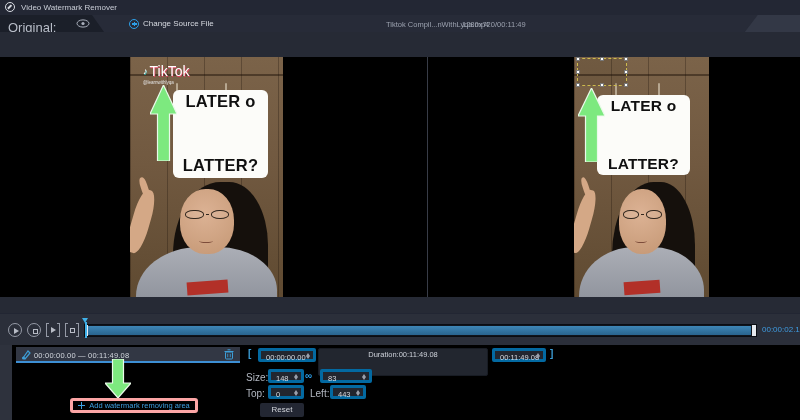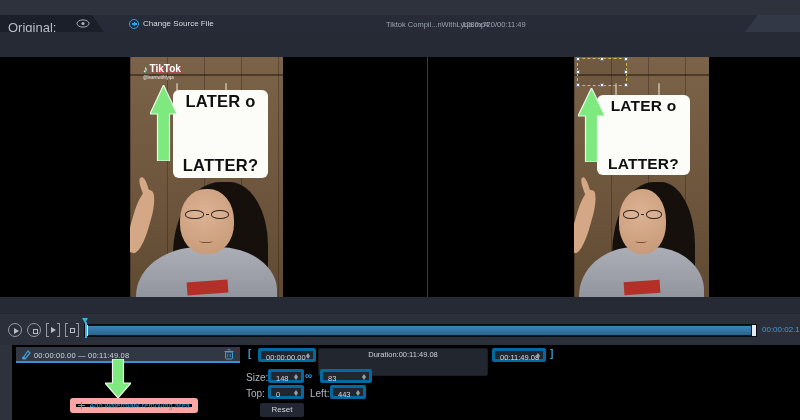--- a/index.html
+++ b/index.html
@@ -61,21 +61,21 @@
   
   .bubble { background:#fcfcf9; border-radius:6px; color:#101010; font-weight:700; text-align:center;
             display:flex; flex-direction:column; justify-content:space-between; line-height:1.45; letter-spacing:0.2px; }
   .bubble-left  { left:43px; top:33px; width:95px; height:88px; font-size:16.5px; }
   .bubble-right { left:23px; top:38px; width:93px; height:80px; font-size:15.5px; }
 
   
   .tiktok-mark { left:13px; top:6px; }
   .tiktok-row { display:flex; align-items:center; gap:2px; }
   .tiktok-note { color:#fff; font-size:9px; font-weight:700; text-shadow:0.5px 0.5px 0 #1ec8c8; }
-  .tiktok-brand { color:#fff; font-size:10px; font-weight:700; text-shadow:0.7px 0.7px 0 #e23d5e; }
+  .tiktok-brand { color:#fff; font-size:14px; font-weight:400; text-shadow:0.7px 0.7px 0 #e23d5e; }
   .tiktok-user { margin-top:1px; color:#e4e4e4; font-size:4.5px; }
 
   
   .sel-box { left:3px; top:1px; width:50px; height:28px; border:1px dashed #cdbb4e; background:rgba(35,24,8,0.12); }
   .hdl { position:absolute; width:4px; height:4px; background:#fff; border:0.5px solid #777; }
 
   
   .arrow-svg { display:block; }
 
   
@@ -93,21 +93,21 @@
   .playhead { left:82px; top:4px; width:7px; height:20px; }
   .playhead .pin { position:absolute; left:2.5px; top:4px; width:2px; height:16px; background:#3fb0e8; }
   .playhead .cap { position:absolute; left:0; top:0; width:0; height:0; border-left:3.5px solid transparent; border-right:3.5px solid transparent; border-top:5px solid #3fb0e8; }
   .time-display { left:762px; top:11px; font-size:8px; color:#3f9be0; white-space:nowrap; }
 
   
   .bottom-panel { left:12px; top:345px; width:800px; height:75px; background:#000000; }
   .segment-row { left:4px; top:2px; width:224px; height:15px; background:#323744; cursor:pointer; }
   .segment-label { left:18px; top:4px; font-size:7.5px; color:#d3d7de; letter-spacing:0.2px; }
   .segment-underline { left:4px; top:16px; width:224px; height:2px; background:#3d8fd4; }
-  .add-area-btn { left:58px; top:53px; width:128px; height:15px; border:6px solid #fca5a5; border-radius:3px;
+  .add-area-btn { left:58px; top:53px; width:128px; height:15px; border:3px solid #fca5a5; border-radius:3px;
                   display:flex; align-items:center; justify-content:center; gap:4px; cursor:pointer; }
   .add-plus { position:relative; width:7px; height:7px; }
   .add-plus::before { content:""; position:absolute; left:0; top:3px; width:7px; height:1.2px; background:#3d9fe0; }
   .add-plus::after  { content:""; position:absolute; left:3px; top:0; width:1.2px; height:7px; background:#3d9fe0; }
   .add-area-label { font-size:7.5px; color:#3d9fe0; }
 
   .bracket { top:3px; font-size:10px; font-weight:700; color:#3d9fd8; cursor:pointer; }
   .input-box { background:#22262f; border:3px solid #0369a1; border-radius:2px; height:14px;
                font-size:7.5px; color:#d8dbe1; line-height:12px; padding:1px 12px 0 5px; cursor:text; }
   .stepper { position:absolute; right:2px; top:2px; bottom:2px; width:7px; display:flex; flex-direction:column; justify-content:space-between; align-items:center; cursor:pointer; }
@@ -118,20 +118,24 @@
   .prop-label { font-size:10px; color:#b3b8c2; }
   .link-icon { left:293px; top:25px; font-size:10px; font-weight:700; color:#2d9fe8; cursor:pointer; }
   .reset-btn { left:248px; top:58px; width:44px; height:14px; background:#232733; border-radius:2px;
                font-size:8px; color:#d3d6dc; text-align:center; line-height:14px; cursor:pointer; }
 </style>
 </head>
 <body>
 
 <div id="app">
 
+  <div class="abs titlebar">
+    <div class="abs app-logo"></div>
+    <div class="abs app-title">Video Watermark Remover</div>
+  </div>
 
   <div class="abs toolbar">
     <div class="abs orig-tab">
       <div class="abs orig-label">Original: 1280x720</div>
       <svg class="abs eye-icon" viewBox="0 0 14 9">
         <ellipse cx="7" cy="4.5" rx="6" ry="3.6" fill="none" stroke="#aab0bc" stroke-width="1"></ellipse>
         <circle cx="7" cy="4.5" r="1.6" fill="#aab0bc"></circle>
       </svg>
     </div>
     <div class="abs change-source">

